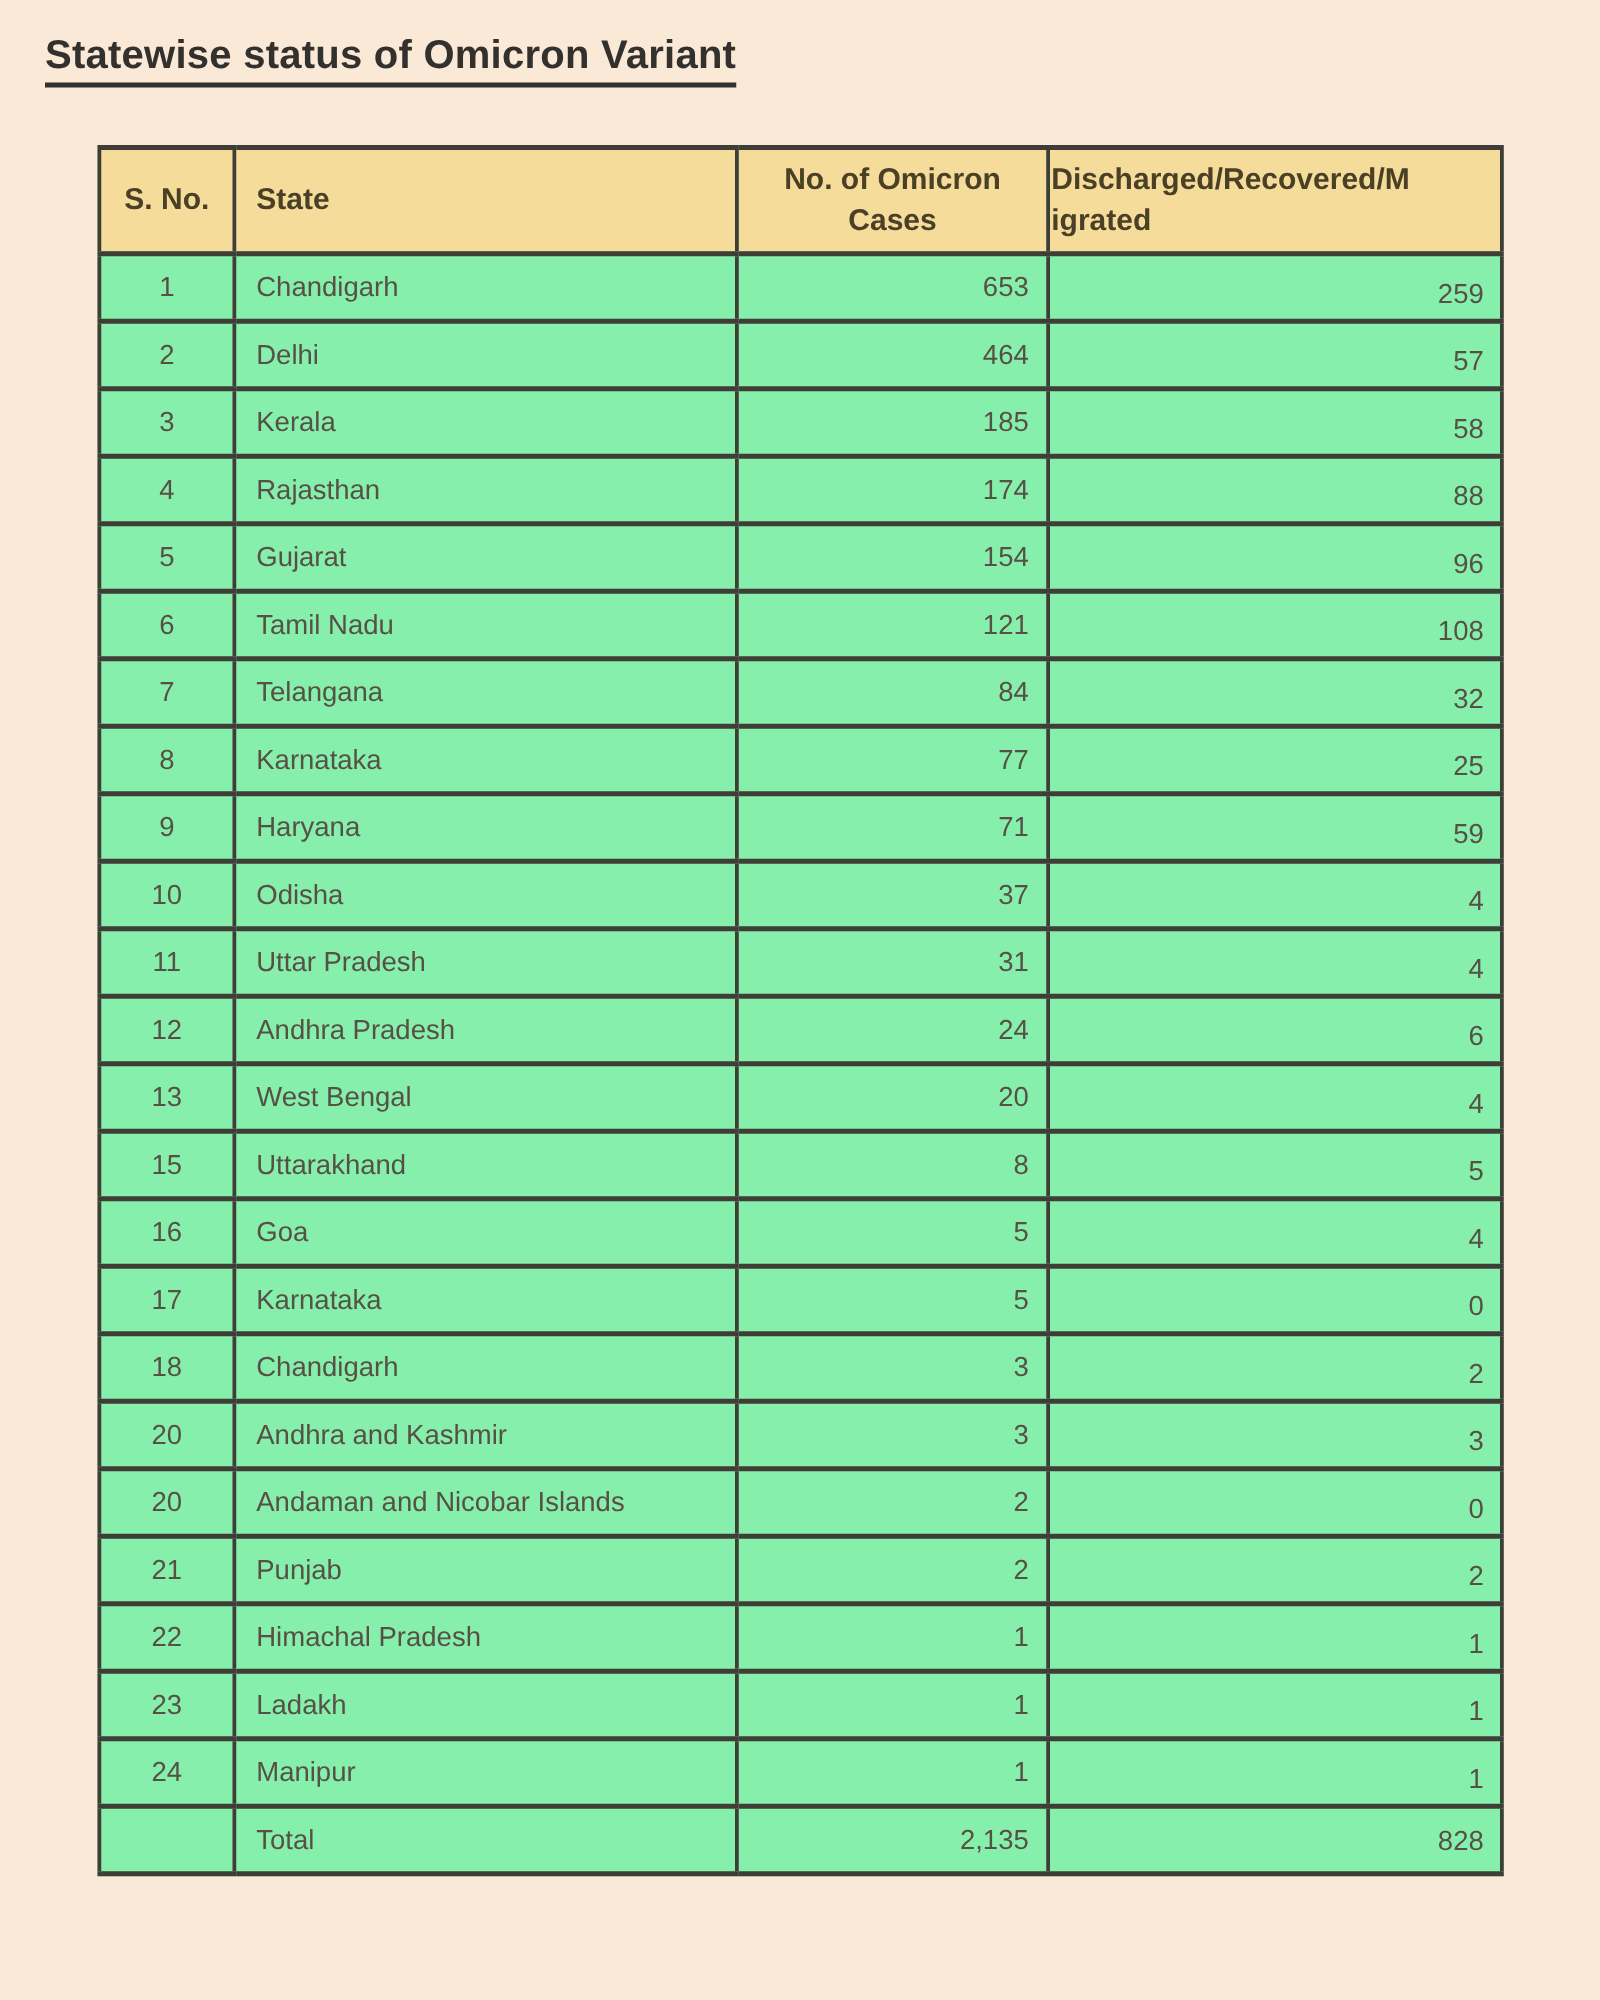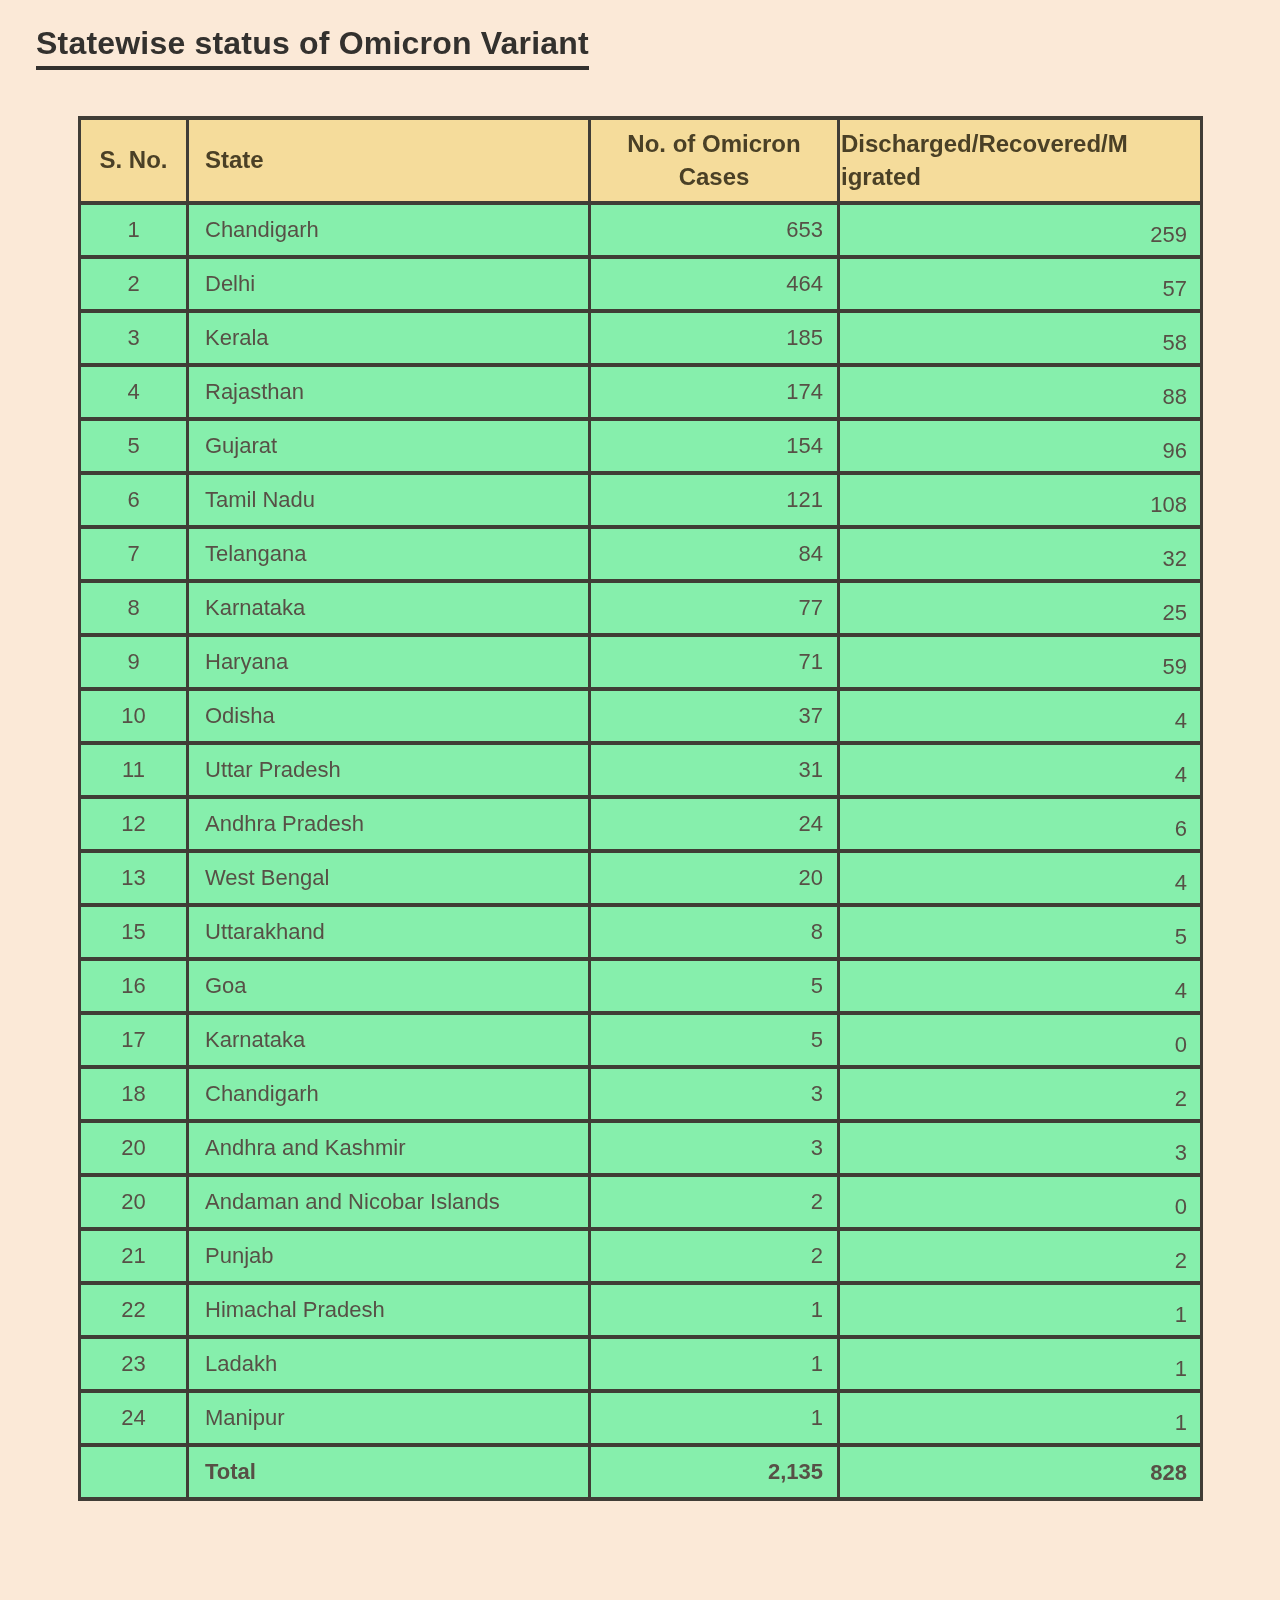--- a/index.html
+++ b/index.html
@@ -72,21 +72,21 @@
     padding-right: 14px;
     vertical-align: middle;
   }
   td.cell-discharged {
     text-align: right;
     padding-right: 13px;
     vertical-align: bottom;
     padding-bottom: 7px;
   }
   .total-row { height: 57px; }
-  .total-row td { vertical-align: middle; font-weight: bold; }
+  .total-row td { vertical-align: middle; }
   .total-row td.cell-discharged { vertical-align: middle; padding-bottom: 0; }
 </style>
 </head>
 <body>
 
 
 
 <h1 class="page-title">Statewise status of Omicron Variant</h1>
 
 <table class="status-table">

